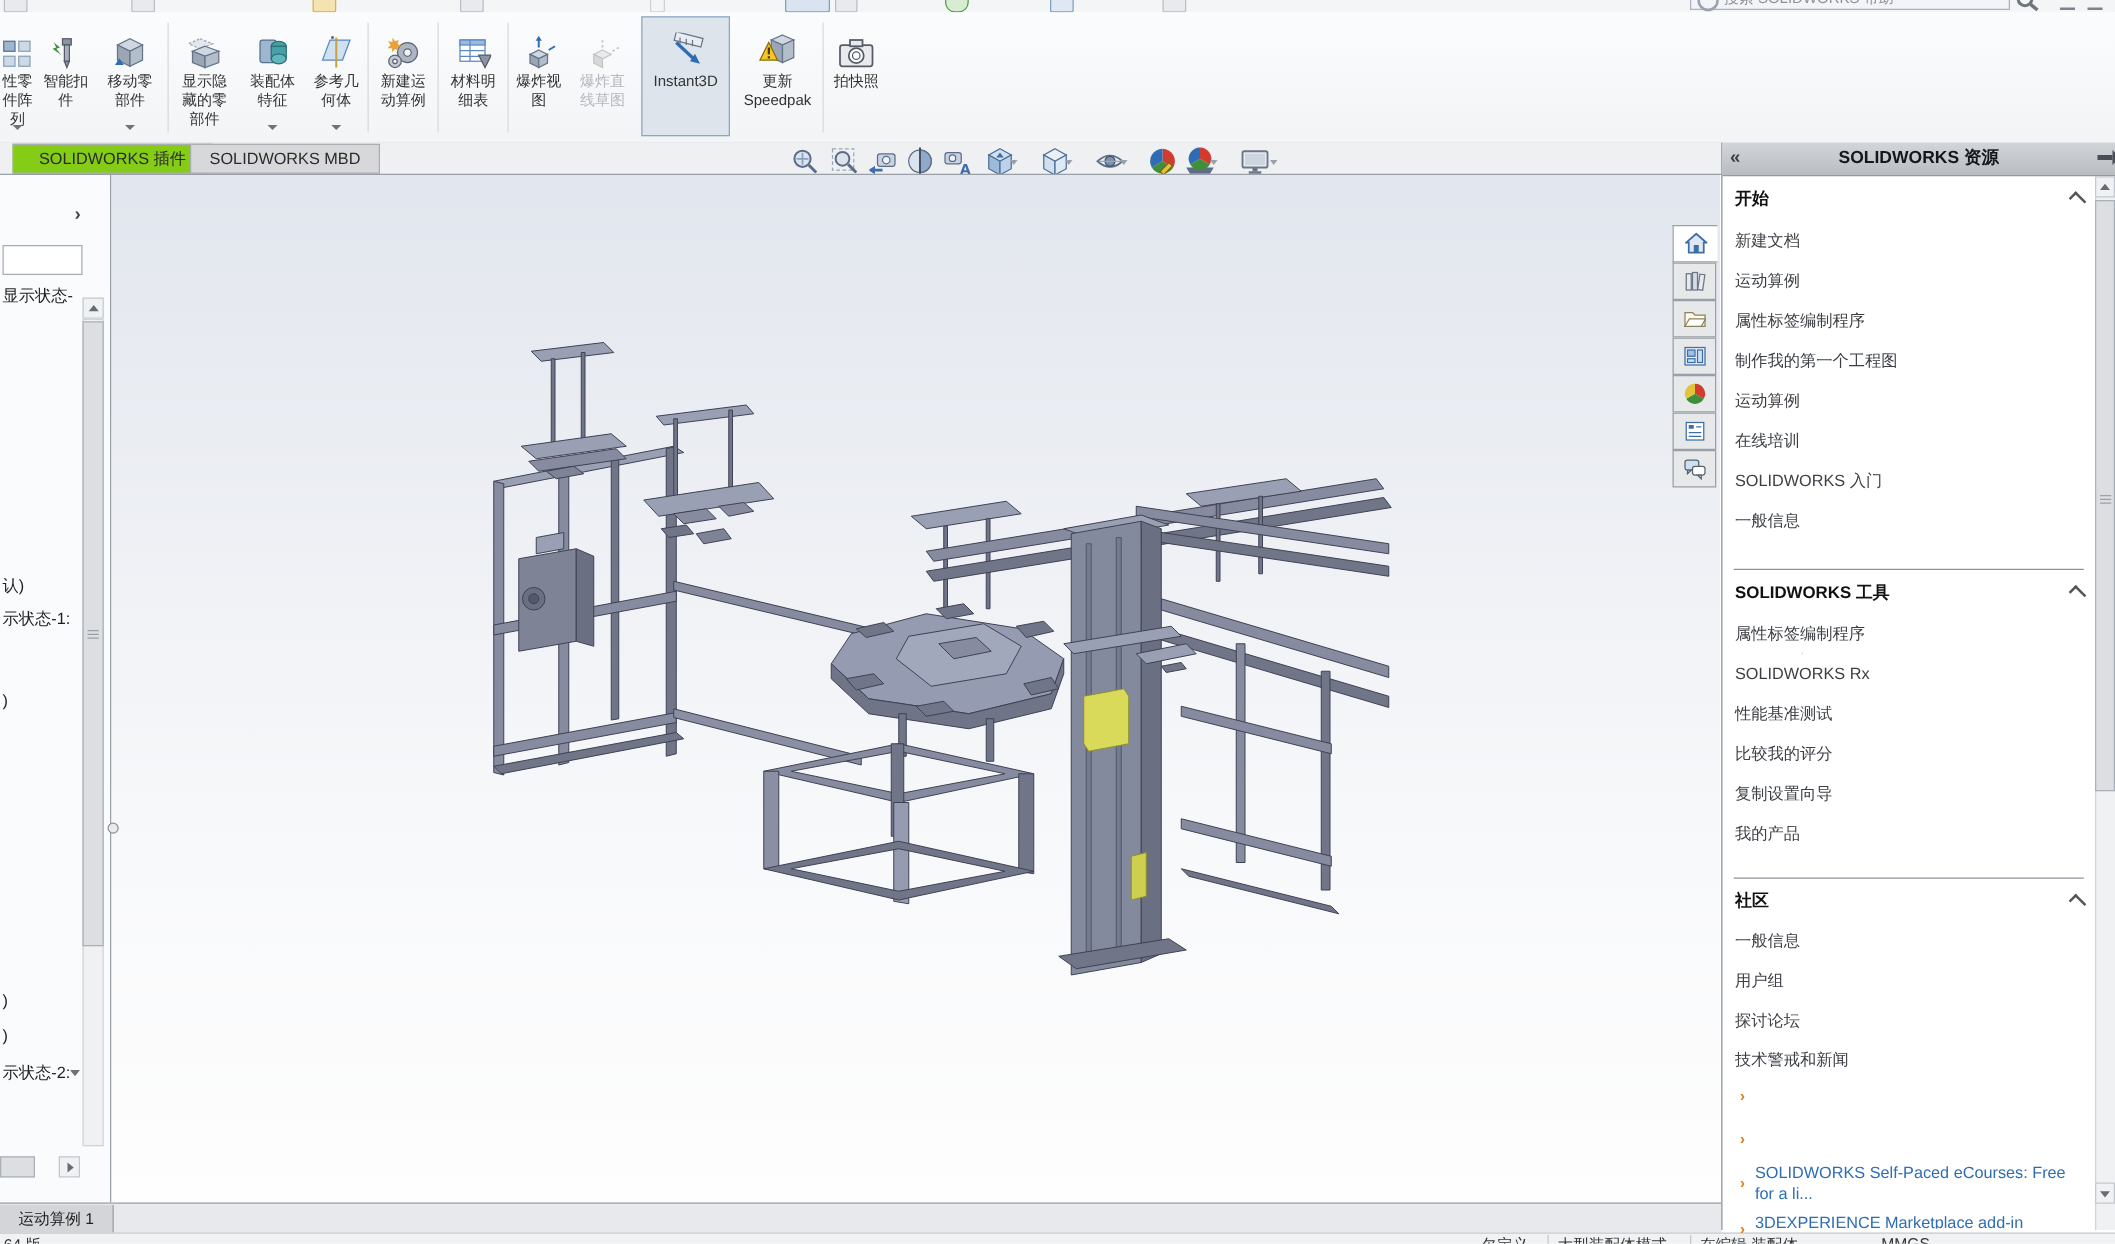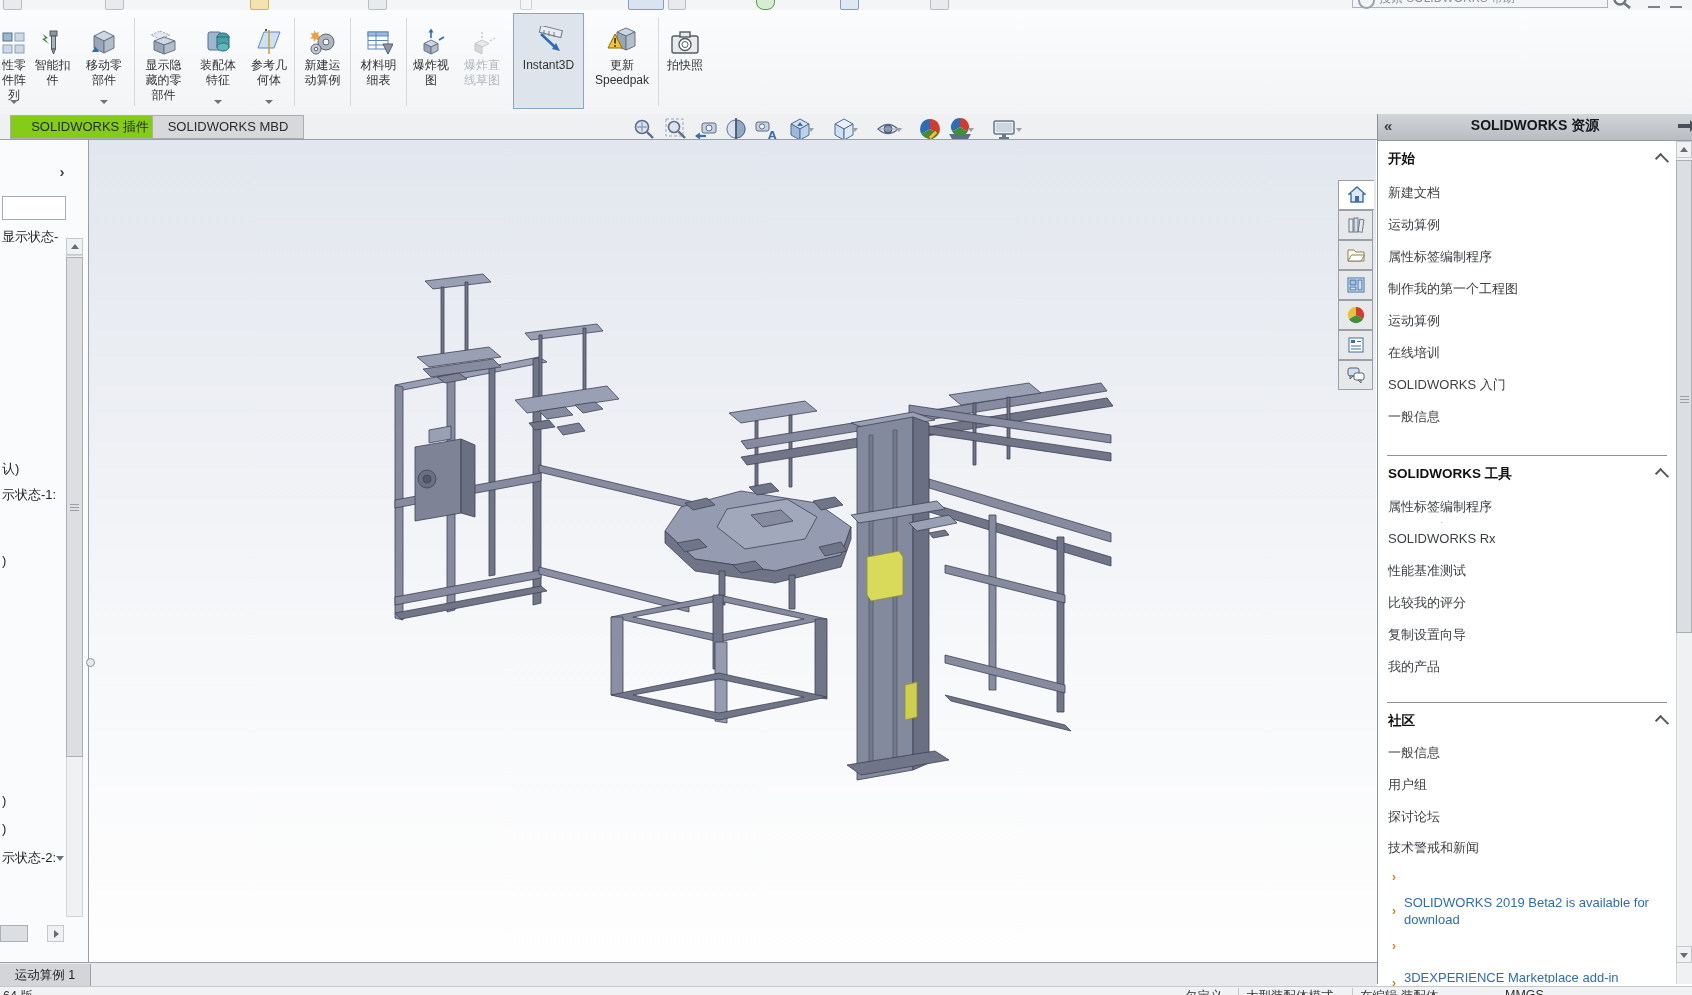--- a/index.html
+++ b/index.html
@@ -685,22 +685,22 @@
       <rect x="0.5" y="0.5" width="19" height="19" rx="4" fill="#e8821e" stroke="#b5620e"></rect>
       <circle cx="5.5" cy="14.5" r="2" fill="#ffffff"></circle>
       <path d="M3.5,9.5 a7,7 0 0,1 7,7" fill="none" stroke="#ffffff" stroke-width="2"></path>
       <path d="M3.5,4.5 a12,12 0 0,1 12,12" fill="none" stroke="#ffffff" stroke-width="2"></path>
     </svg>
     <span class="lbl">技术警戒和新闻</span>
   </div>
 
   <span class="newsmark" style="top:756px">›</span>
   <span class="newsmark" style="top:790px">›</span>
-  <div class="tp-news" style="top:780px">SOLIDWORKS 2019 Beta2 is available for download</div>
   <span class="newsmark" style="top:825px">›</span>
+  <div class="tp-news" style="top:815px">SOLIDWORKS Self-Paced eCourses: Free for a li...</div>
   <span class="newsmark" style="top:862px">›</span>
   <div class="tp-news" style="top:855px;height:14px;overflow:hidden">3DEXPERIENCE Marketplace add-in</div>
 </div>
 
 <div class="tpstab active" style="top:180px">
   <svg width="18" height="18" viewBox="0 0 18 18">
     <polygon points="9,1 17,8 15,8 15,16 3,16 3,8 1,8" fill="#dfe8f2" stroke="#3d6ea5" stroke-width="1.4"></polygon>
     <rect x="7" y="10" width="4" height="6" fill="#3d6ea5"></rect>
   </svg>
 </div>

